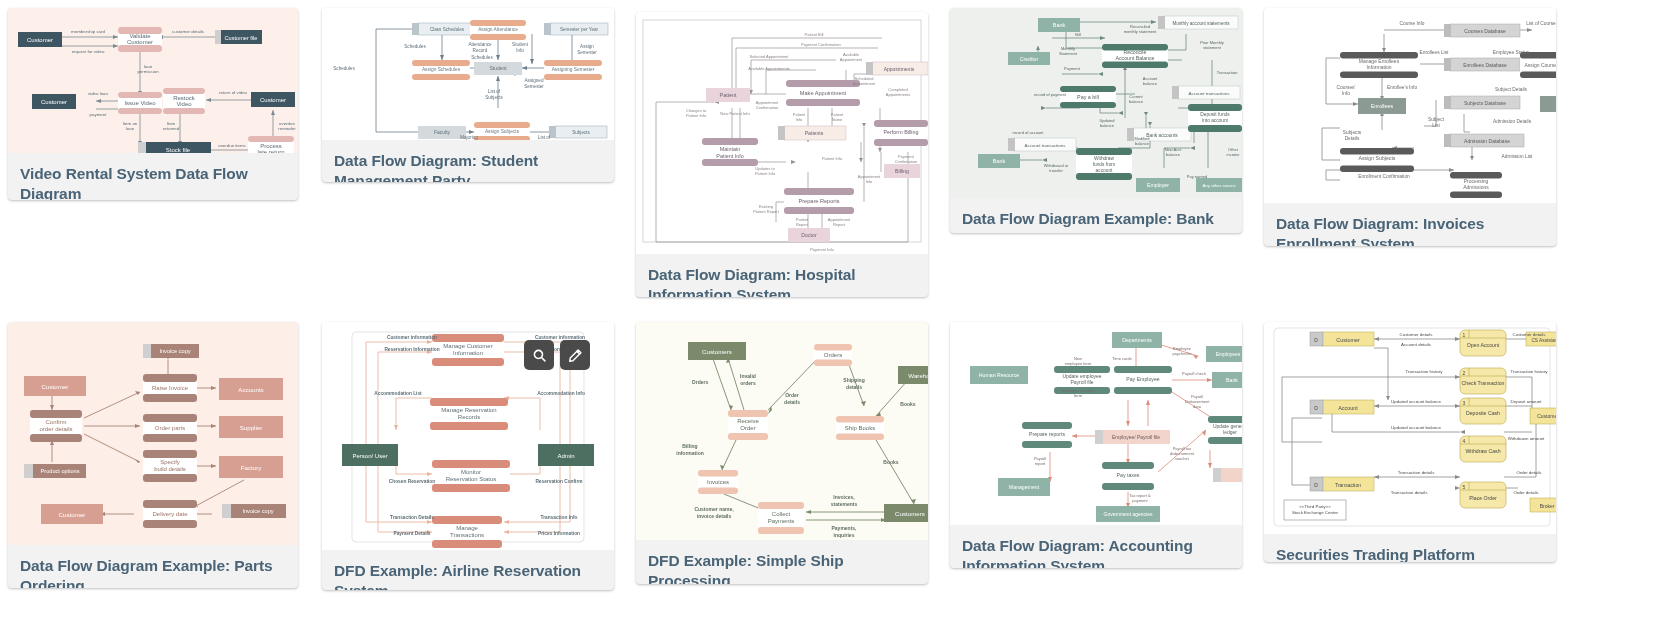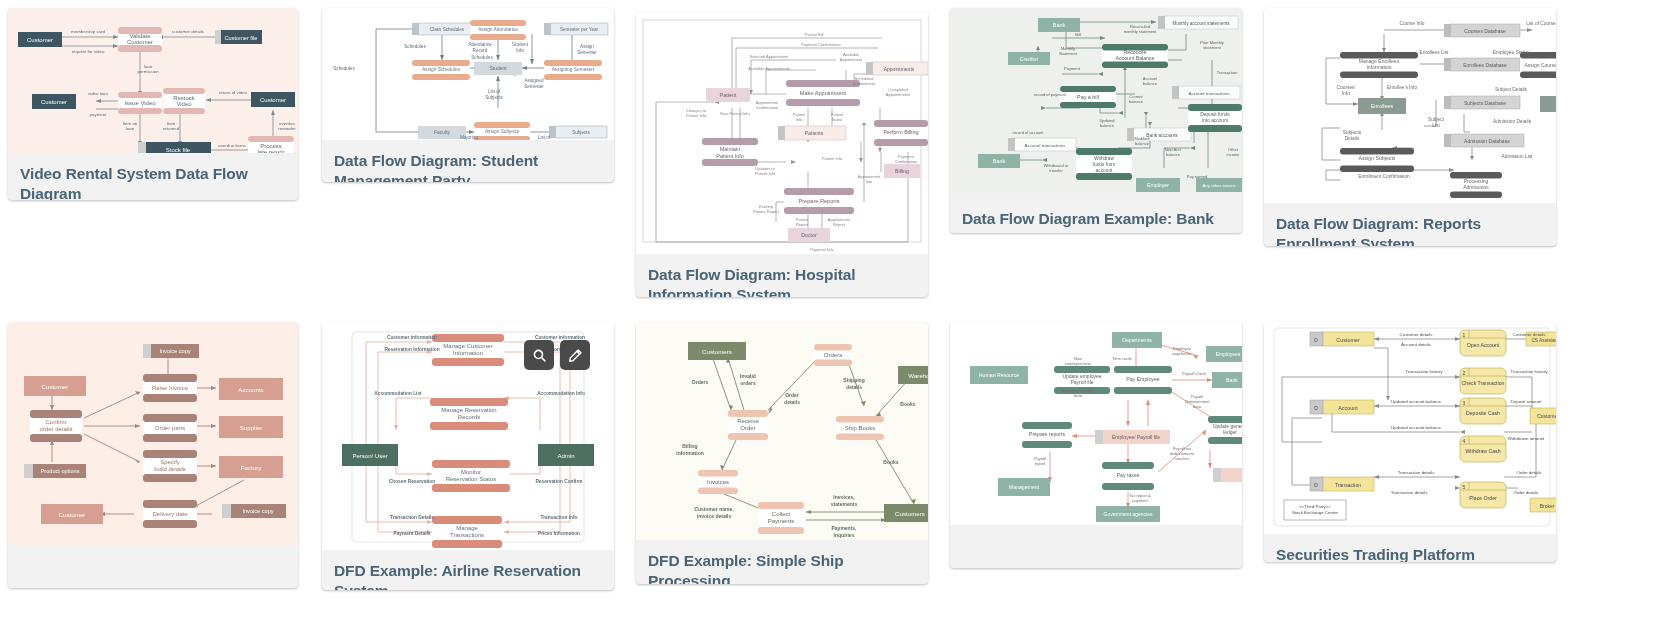--- a/index.html
+++ b/index.html
@@ -574,21 +574,21 @@
           <text x="88" y="126">Subjects</text>
             <text x="88" y="132">Details</text>
           <text x="172" y="113">Subject</text>
             <text x="172" y="119">List</text>
           <text x="248" y="115">Admission Details</text>
           <text x="253" y="150">Admission List</text>
           <text x="120" y="170">Enrollment Confirmation</text>
         </g>
       </svg>
     </div>
-    <div class="card-title">Data Flow Diagram: Reports Enrollment System</div>
+    <div class="card-title">Data Flow Diagram: Invoices Enrollment System</div>
   </div>
 
   <div class="card" style="left:8px; top:322px; width:290px; height:266px;">
     <div class="thumb" style="height:223px; background:#fdeee8;">
       <svg viewBox="0 0 290 223" width="290" height="223">
         <g stroke="#a98377" fill="none" stroke-width="0.9">
           <path d="M160 52 V38"></path>
           <path d="M44 60 V88"></path>
           <path d="M76 96 L132 70"></path>
           <path d="M76 104 H132"></path>
@@ -661,20 +661,21 @@
           <text x="162" y="149" fill="#9b7366" font-size="6" text-anchor="middle" font-family="Liberation Sans, sans-serif">build details</text>
         </g>
         <g>
           <rect x="135" y="178" width="54" height="28" rx="4" fill="#fff"></rect>
           <rect x="135" y="178" width="54" height="8" rx="3" fill="#a98377"></rect>
           <rect x="135" y="198" width="54" height="8" rx="3" fill="#a98377"></rect>
           <text x="162" y="194" fill="#9b7366" font-size="6" text-anchor="middle" font-family="Liberation Sans, sans-serif">Delivery date</text>
         </g>
       </svg>
     </div>
+    <div class="card-title">Data Flow Diagram Example: Parts Ordering</div>
   </div>
 
   <div class="card" style="left:322px; top:322px; width:292px; height:268px;">
     <div class="thumb" style="height:228px; background:#ffffff;">
       <svg viewBox="0 0 292 228" width="292" height="228">
         <rect x="30" y="10" width="232" height="210" rx="4" fill="none" stroke="#d8d8d8" stroke-width="0.7"></rect>
         <g stroke="#e8b49f" fill="none" stroke-width="0.9">
           <path d="M44 124 V20 H110"></path>
           <path d="M56 124 V30 H110"></path>
           <path d="M182 20 H248 V124"></path>
@@ -963,20 +964,21 @@
           <text x="232" y="128">Payroll tax</text>
             <text x="232" y="133">disbursement</text>
             <text x="232" y="138">voucher</text>
           <text x="90" y="138">Payroll</text>
             <text x="90" y="143">report</text>
           <text x="190" y="175">Tax report &amp;</text>
             <text x="190" y="180">payment</text>
         </g>
       </svg>
     </div>
+    <div class="card-title">Data Flow Diagram: Accounting Information System</div>
   </div>
 
   <div class="card" style="left:1264px; top:322px; width:292px; height:240px;">
     <div class="thumb" style="height:212px; background:#ffffff;">
       <svg viewBox="0 0 292 212" width="292" height="212">
         <rect x="10" y="6" width="276" height="198" rx="4" fill="none" stroke="#d8d8d8" stroke-width="0.7"></rect>
         <g stroke="#8a8a8a" fill="none" stroke-width="0.8">
           <path d="M110 17 H196"></path>
           <path d="M110 26 H124 V78"></path>
           <path d="M240 17 H262"></path>

